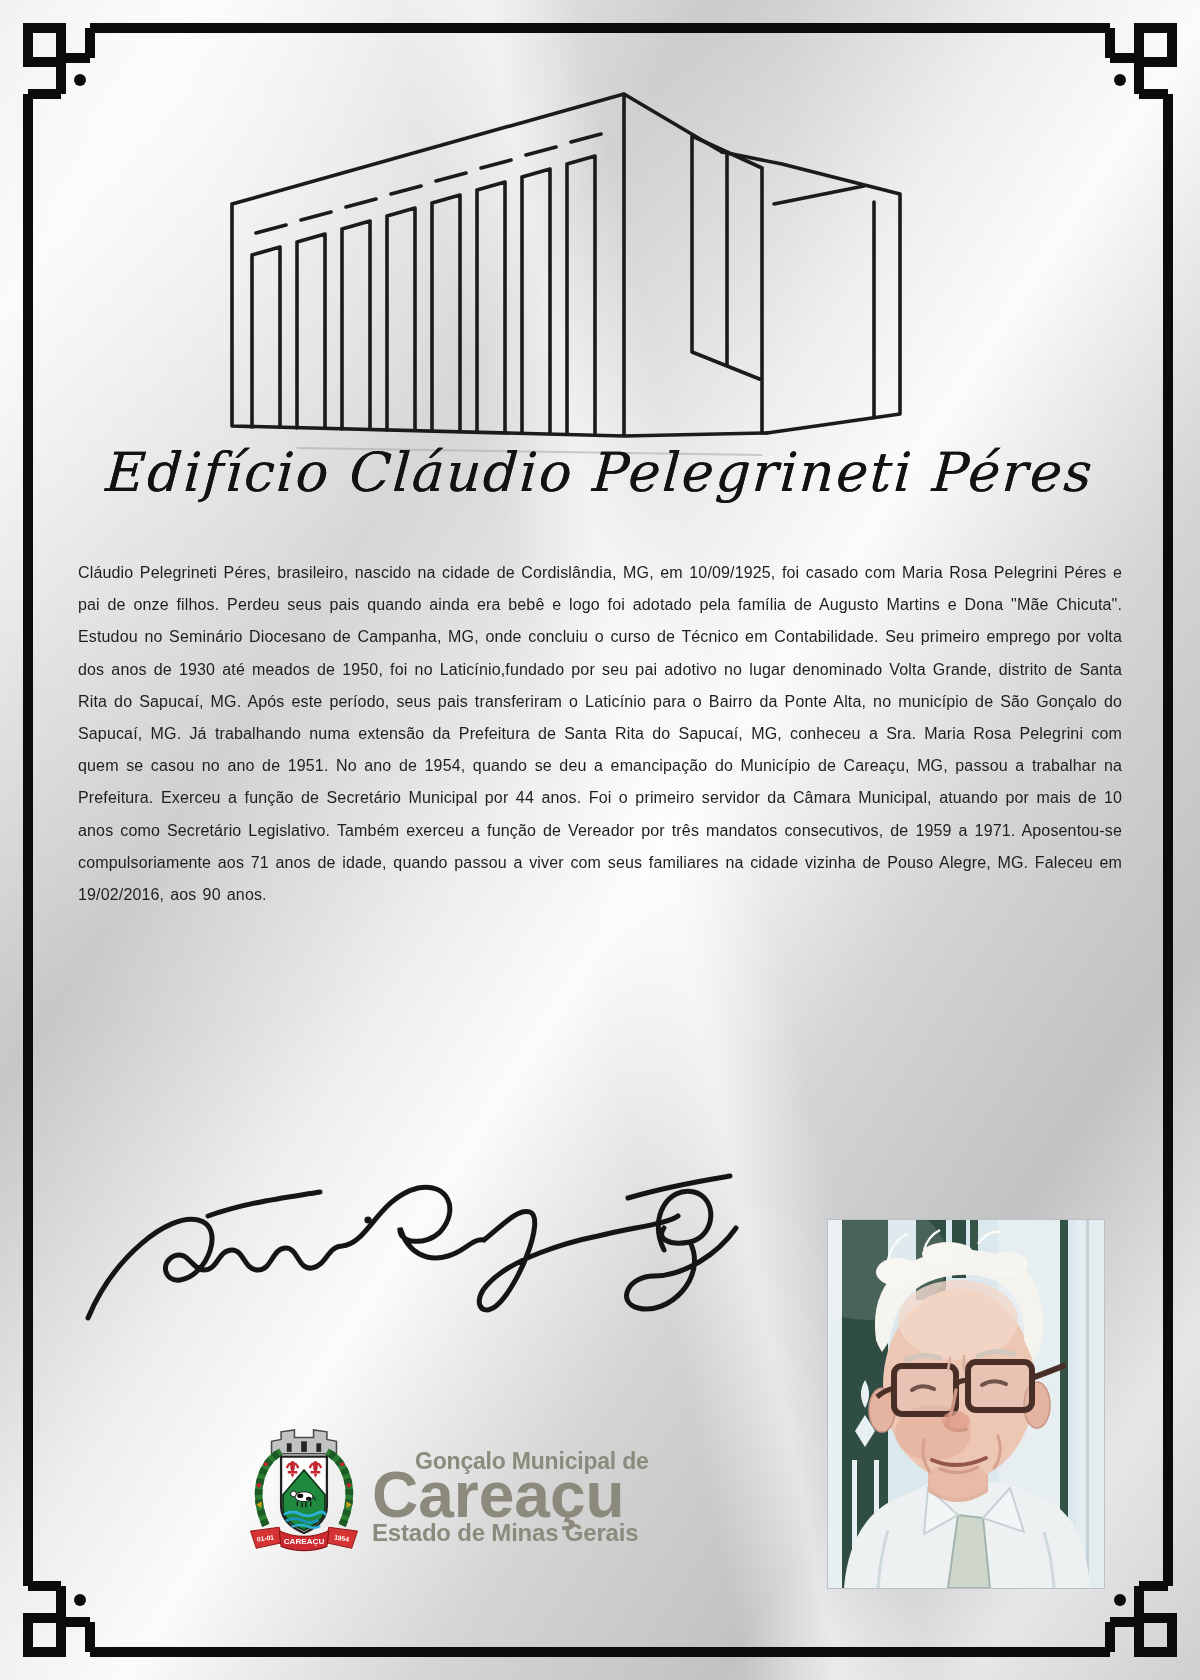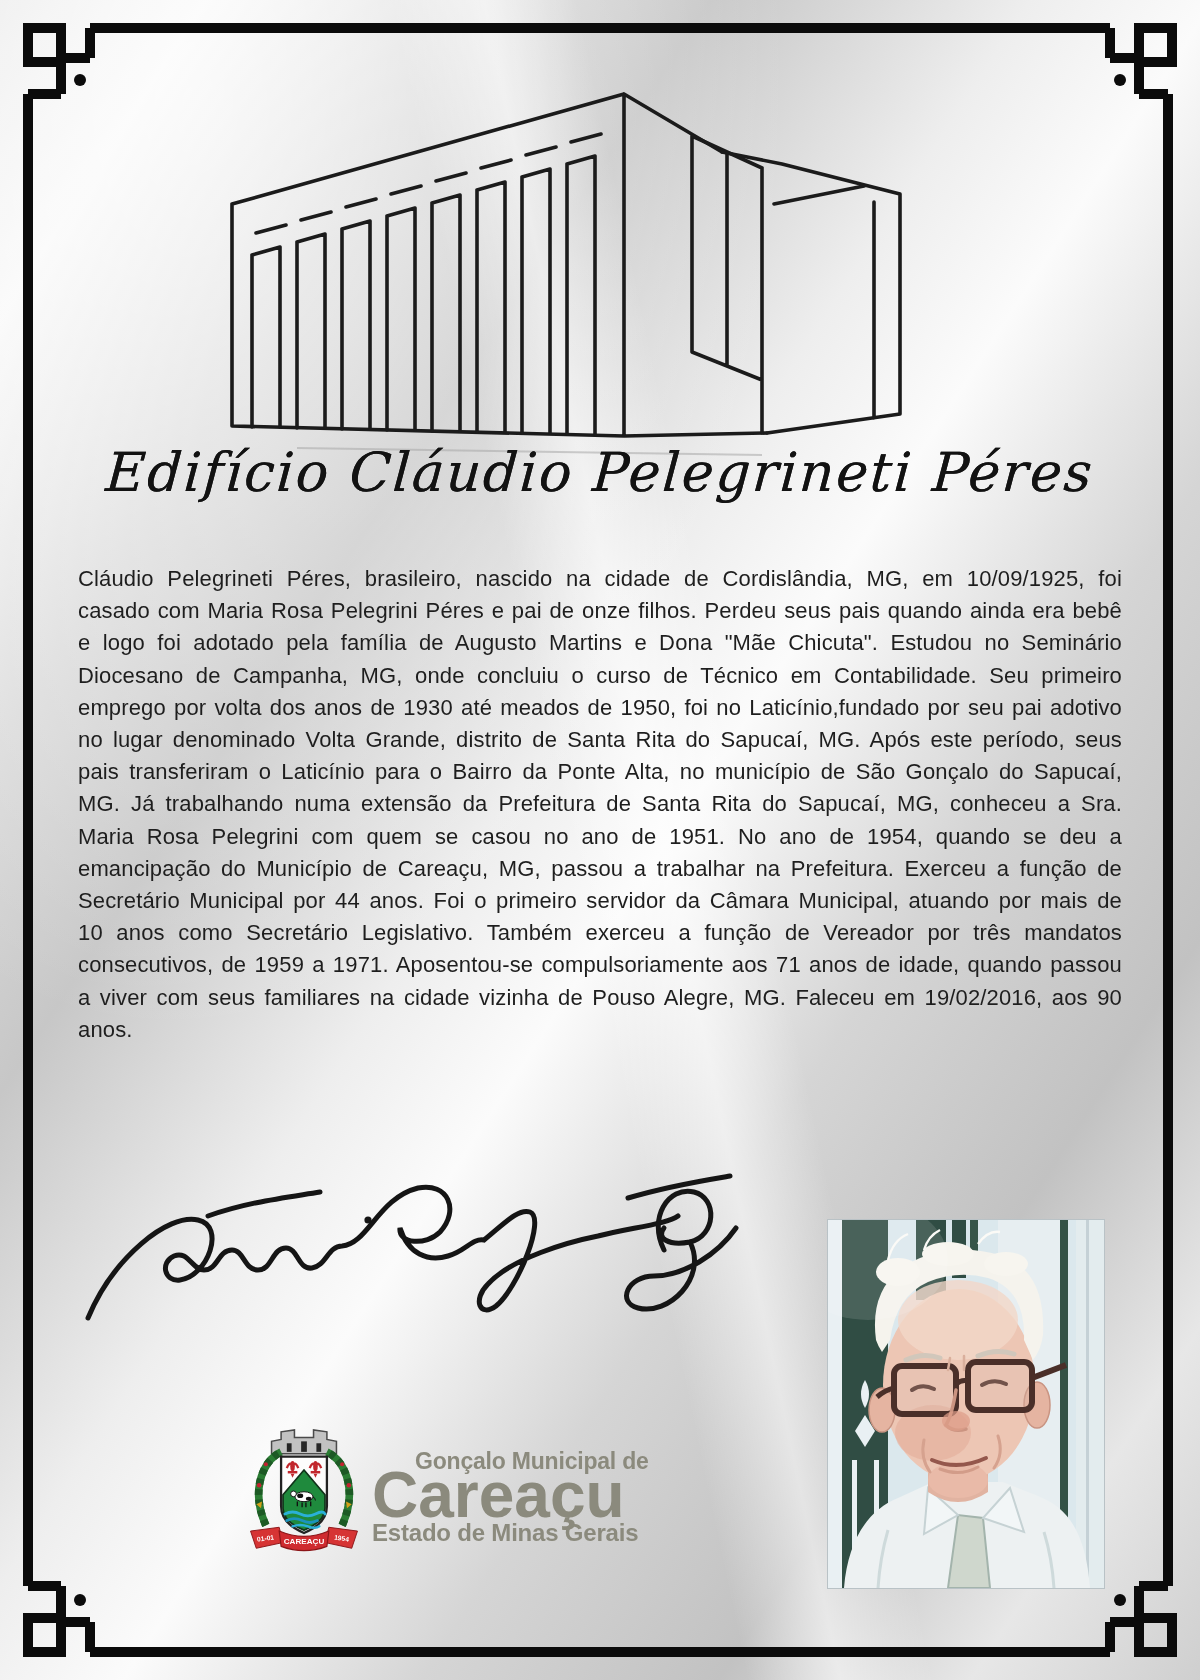--- a/index.html
+++ b/index.html
@@ -26,21 +26,21 @@
   .title{
     left:0;top:441px;width:1200px;text-align:center;z-index:3;
     font-family:"DejaVu Serif",serif;font-style:italic;
     font-size:54px;letter-spacing:2px;color:#121212;
     transform:skewX(-4deg);
     text-shadow:0 0 .6px #222;
     white-space:nowrap;
   }
   .body-text{
     left:78px;top:541px;width:1044px;z-index:3;
-    font-size:22px;line-height:32.2px;text-align:justify;
+    font-size:16px;line-height:32.2px;text-align:justify;
     color:#1e1e1e;letter-spacing:.15px;word-spacing:1.5px;
   }
   .signature-svg{left:68px;top:1158px;z-index:3;}
   .crest-svg{left:244px;top:1428px;z-index:3;}
   .org{z-index:3;color:#8b8a7d;font-weight:bold;white-space:nowrap;}
   .org-line1{left:415px;top:1448px;font-size:23px;letter-spacing:-.2px;}
   .org-name{left:372px;top:1458px;font-size:64px;letter-spacing:0;}
   .org-line2{left:372px;top:1519px;font-size:24px;letter-spacing:-.2px;}
   .photo-svg{left:828px;top:1220px;z-index:4;outline:1px solid #b9c2c6;}
 </style>

